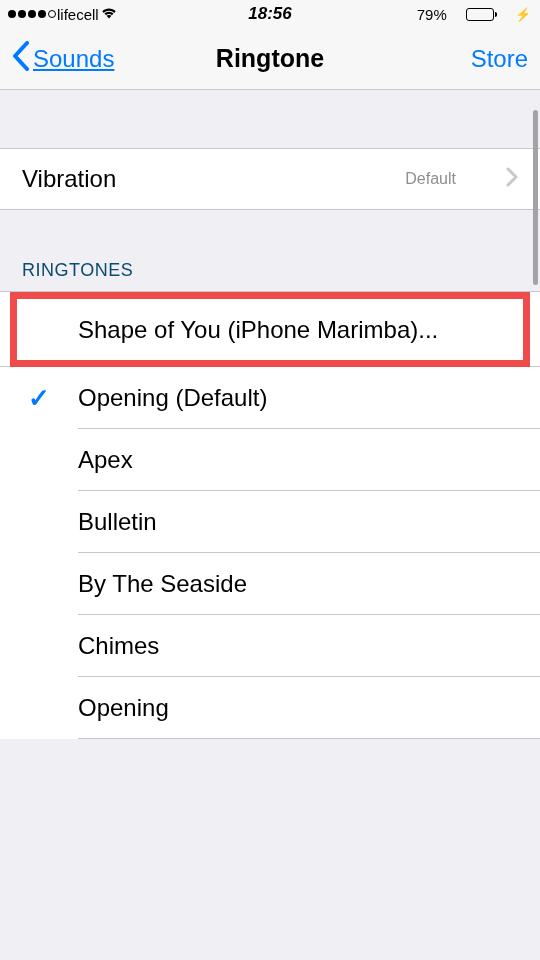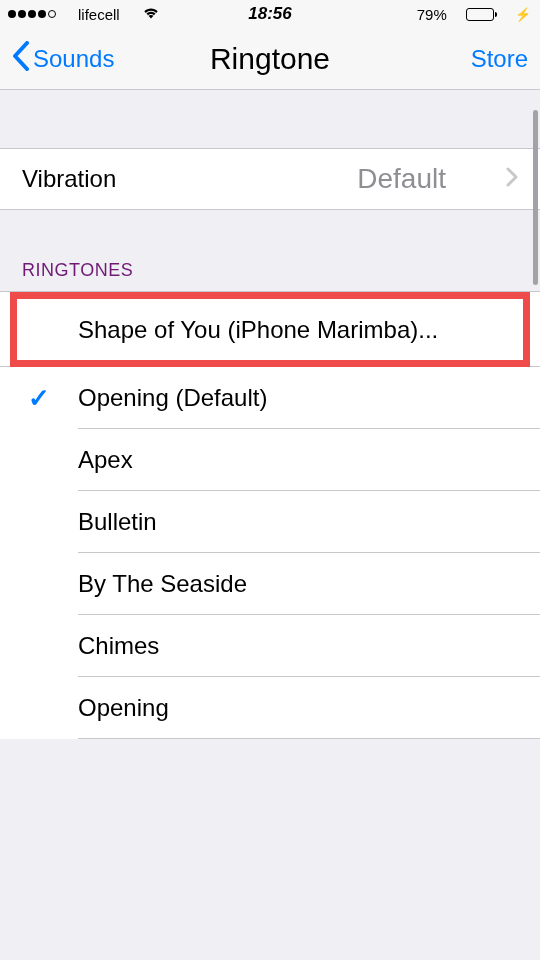--- a/index.html
+++ b/index.html
@@ -20,21 +20,21 @@
       background: #f7f7f8;
       display: flex;
       align-items: center;
       justify-content: space-between;
       padding: 0 8px;
       font-size: 16px;
     }
     .status-left {
       display: flex;
       align-items: center;
-      gap: 22px;
+      gap: 1px;
       text-align: right;
     }
     .signal-dots {
       display: flex;
       gap: 2px;
       align-items: center;
     }
     .dot {
       width: 8px;
       height: 8px;
@@ -100,50 +100,51 @@
       padding: 0 12px;
       border-bottom: 1px solid #c8c7cc;
       position: relative;
     }
     .nav-back {
       display: flex;
       align-items: center;
       color: #007aff;
       font-size: 24px;
       gap: 4px;
+      text-decoration: underline;
     }
     .chevron-left {
       font-size: 30px;
       font-weight: 400;
       display: inline-block;
       line-height: 1;
     }
     .nav-title {
-      font-size: 30px;
-      font-weight: 400;
+      font-size: 25px;
+      font-weight: 700;
       position: absolute;
       left: 50%;
       transform: translateX(-50%);
     }
     .nav-right {
       color: #007aff;
       font-size: 24px;
     }
     .section-spacer {
       height: 58px;
       background: #efeff4;
     }
     .section-spacer2 {
       height: 42px;
       background: #efeff4;
     }
     .section-header {
       padding: 8px 22px 10px;
       font-size: 18px;
-      color: #701a75;
+      color: #0c4a6e;
       letter-spacing: 0.5px;
       background: #efeff4;
     }
     .cell {
       background: #fff;
       min-height: 62px;
       display: flex;
       align-items: center;
       padding: 0 22px;
       border-top: 1px solid #c8c7cc;
@@ -151,22 +152,22 @@
       font-size: 24px;
       position: relative;
       gap: 36px;
     }
     .cell-label {
       flex: 1;
       color: #000;
     }
     .cell-value {
       color: #8e8e93;
-      font-size: 28px;
-      margin-right: 24px;
+      font-size: 16px;
+      margin-right: 14px;
       text-align: right;
     }
     .chevron-right {
       color: #c7c7cc;
       font-size: 24px;
       font-weight: 400;
     }
     .ringtone-list {
       background: #fff;
       border-top: 1px solid #c8c7cc;

